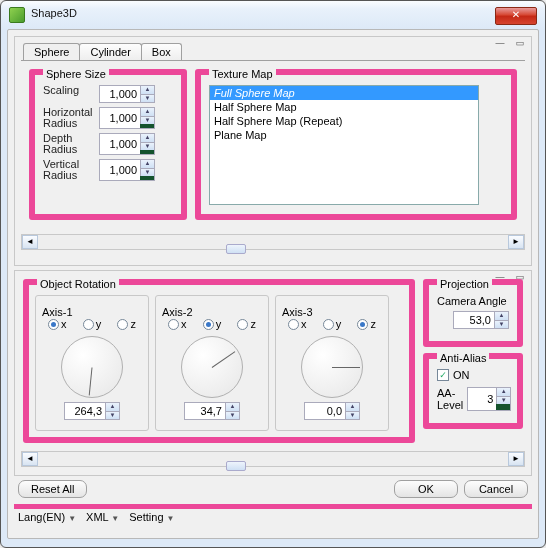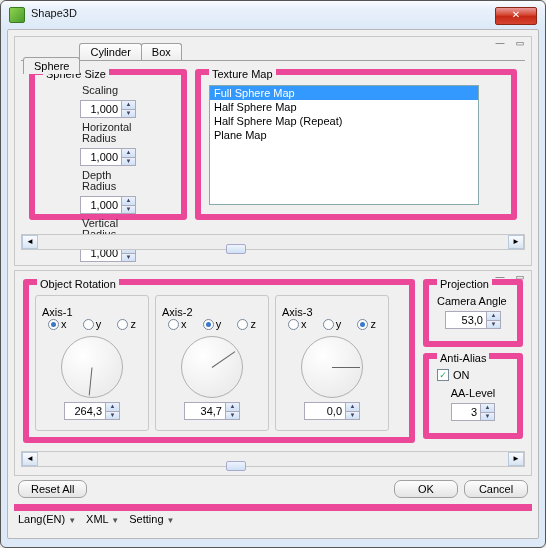--- a/index.html
+++ b/index.html
@@ -8,53 +8,53 @@
 .titlebar { height: 22px; display: flex; gap: 6px; padding: 0 2px; }
 .title-icon { width: 16px; height: 16px; background: linear-gradient(135deg,#8fd14f,#4a9c2e); border: 1px solid #3a7a1e; border-radius: 2px; }
 .title-text { flex: 1; color: #111; }
 .close-btn { width: 42px; height: 18px; background: linear-gradient(#e89b9b,#d6442f 45%,#c42815 50%,#d6442f); border: 1px solid #8a2815; border-radius: 2px; color: #fff; text-align: center; line-height: 14px; font-size: 10px; }
 .client { background: #f0f0f0; border: 1px solid #b8b8b8; border-radius: 2px; height: 510px; padding: 6px; display: flex; flex-direction: column; gap: 4px; }
 .panel { background: #f0f0f0; border: 1px solid #c8c8c8; position: relative; }
 .panel-controls { position: absolute; top: 1px; right: 4px; display: flex; gap: 6px; }
 .pc { width: 14px; height: 10px; font-size: 9px; text-align: center; color: #555; }
 .tabs-row { display: flex; padding: 6px 0 0 8px; }
 .tab { border: 1px solid #a0a0a0; border-bottom: none; padding: 2px 10px; background: linear-gradient(#fdfdfd,#eee); border-radius: 3px 3px 0 0; margin-right: -1px; position: relative; }
-.tab.active { background: #f0f0f0; z-index: 2; top: 14px; }
+.tab.active { background: #f0f0f0; z-index: 2; top: 0; }
 .tab-body { border-top: 1px solid #a0a0a0; margin: 0 6px 6px 6px; padding: 8px; display: flex; gap: 8px; position: relative; height: 168px; }
 .group { border: 6px solid #ec4899; border-radius: 3px; padding: 10px 8px 8px 8px; position: relative; background: #f0f0f0; }
 .group > .legend { position: absolute; top: -7px; left: 8px; background: #f0f0f0; padding: 0 3px; }
-.row { display: flex; align-items: center; margin-bottom: 4px; gap: 4px; flex-direction: column; }
+.row { display: flex; margin-bottom: 4px; gap: 4px; }
 .lbl { width: 52px; color: #222; line-height: 11px; }
 .spin { display: flex; border: 1px solid #aab; background: #14532d; }
 .spin input { border: none; width: 40px; text-align: right; padding: 1px 3px; outline: none; }
 .spin .btns { display: flex; flex-direction: column; }
 .spin .b { width: 14px; height: 8px; background: linear-gradient(#eaf2fc,#cfe0f4); border-left: 1px solid #aab; font-size: 6px; text-align: center; line-height: 7px; color: #446; }
 .spin .b + .b { border-top: 1px solid #aab; }
 .listbox { border: 1px solid #8aa; background: #fff; width: 270px; height: 120px; overflow: hidden; }
 .listbox .item { padding: 1px 4px; }
-.listbox .item.sel { background: #3399ff; color: #fff; }
+.listbox .item.sel { background: #3399ff; color: #fff; font-style: italic; }
 .hscroll { height: 16px; border: 1px solid #c8c8c8; background: #eee; margin: 0 6px 6px 6px; position: relative; display: flex; align-items: center; }
 .hscroll .arrow { width: 16px; height: 14px; background: linear-gradient(#fafcff,#d8e4f2); border: 1px solid #b8c8dc; text-align: center; font-size: 8px; line-height: 12px; }
 .hscroll .track { flex:1; position: relative; }
 .hscroll .thumb { position: absolute; left: 40%; width: 20px; height: 10px; top: 2px; background: linear-gradient(#eef4fc,#cfe0f4); border: 1px solid #aac; border-radius: 2px; }
 .lower { display: flex; gap: 8px; padding: 8px; }
 .rotation { flex: 1; display: flex; gap: 6px; }
 .axis-group { border: 1px solid #c8c8c8; border-radius: 3px; padding: 10px 6px 6px 6px; position: relative; background: #f0f0f0; flex: 1; }
 .radios { display: flex; gap: 4px; align-items: center; justify-content: space-around; margin-bottom: 6px; }
 .radio { display: flex; align-items: center; gap: 2px; }
 .radio .dot { width: 11px; height: 11px; border: 1px solid #789; border-radius: 50%; background: #fff; display: flex; align-items: center; justify-content: center; }
 .radio.checked .dot::after { content: ""; width: 5px; height: 5px; background: #3a78c8; border-radius: 50%; }
 .dial { width: 62px; height: 62px; border: 1px solid #b0b0b0; border-radius: 50%; background: radial-gradient(circle at 35% 30%,#fff,#e6e6e6); margin: 4px auto; position: relative; }
 .dial .needle { position: absolute; left: 50%; top: 50%; width: 28px; height: 1px; background: #666; transform-origin: 0 50%; }
 .right-col { width: 100px; display: flex; flex-direction: column; gap: 6px; }
 .chk { display: flex; align-items: center; gap: 4px; }
 .chk .box { width: 12px; height: 12px; border: 1px solid #789; background: #fff; text-align: center; font-size: 9px; line-height: 10px; color: #2a6; }
 .btn { border: 1px solid #a0a0a0; background: linear-gradient(#fdfdfd,#e4e4e4); border-radius: 7px; padding: 2px 12px; }
 .bottom-btns { display: flex; justify-content: space-between; padding: 0 4px; }
-.statusbar { height: 18px; display: flex; gap: 2px; border-top: 7px solid #ec4899; margin-top: 2px; padding-top: 2px; }
+.statusbar { height: 18px; display: flex; align-items: center; gap: 2px; border-top: 5px solid #ec4899; margin-top: 2px; padding-top: 2px; }
 .status-item { padding: 0 4px; }
 .dd { font-size: 8px; color: #555; }
 </style>
 </head>
 <body>
 
 <div class="window">
   <div class="titlebar">
     <div class="title-icon"></div>
     <div class="title-text">Shape3D</div>

